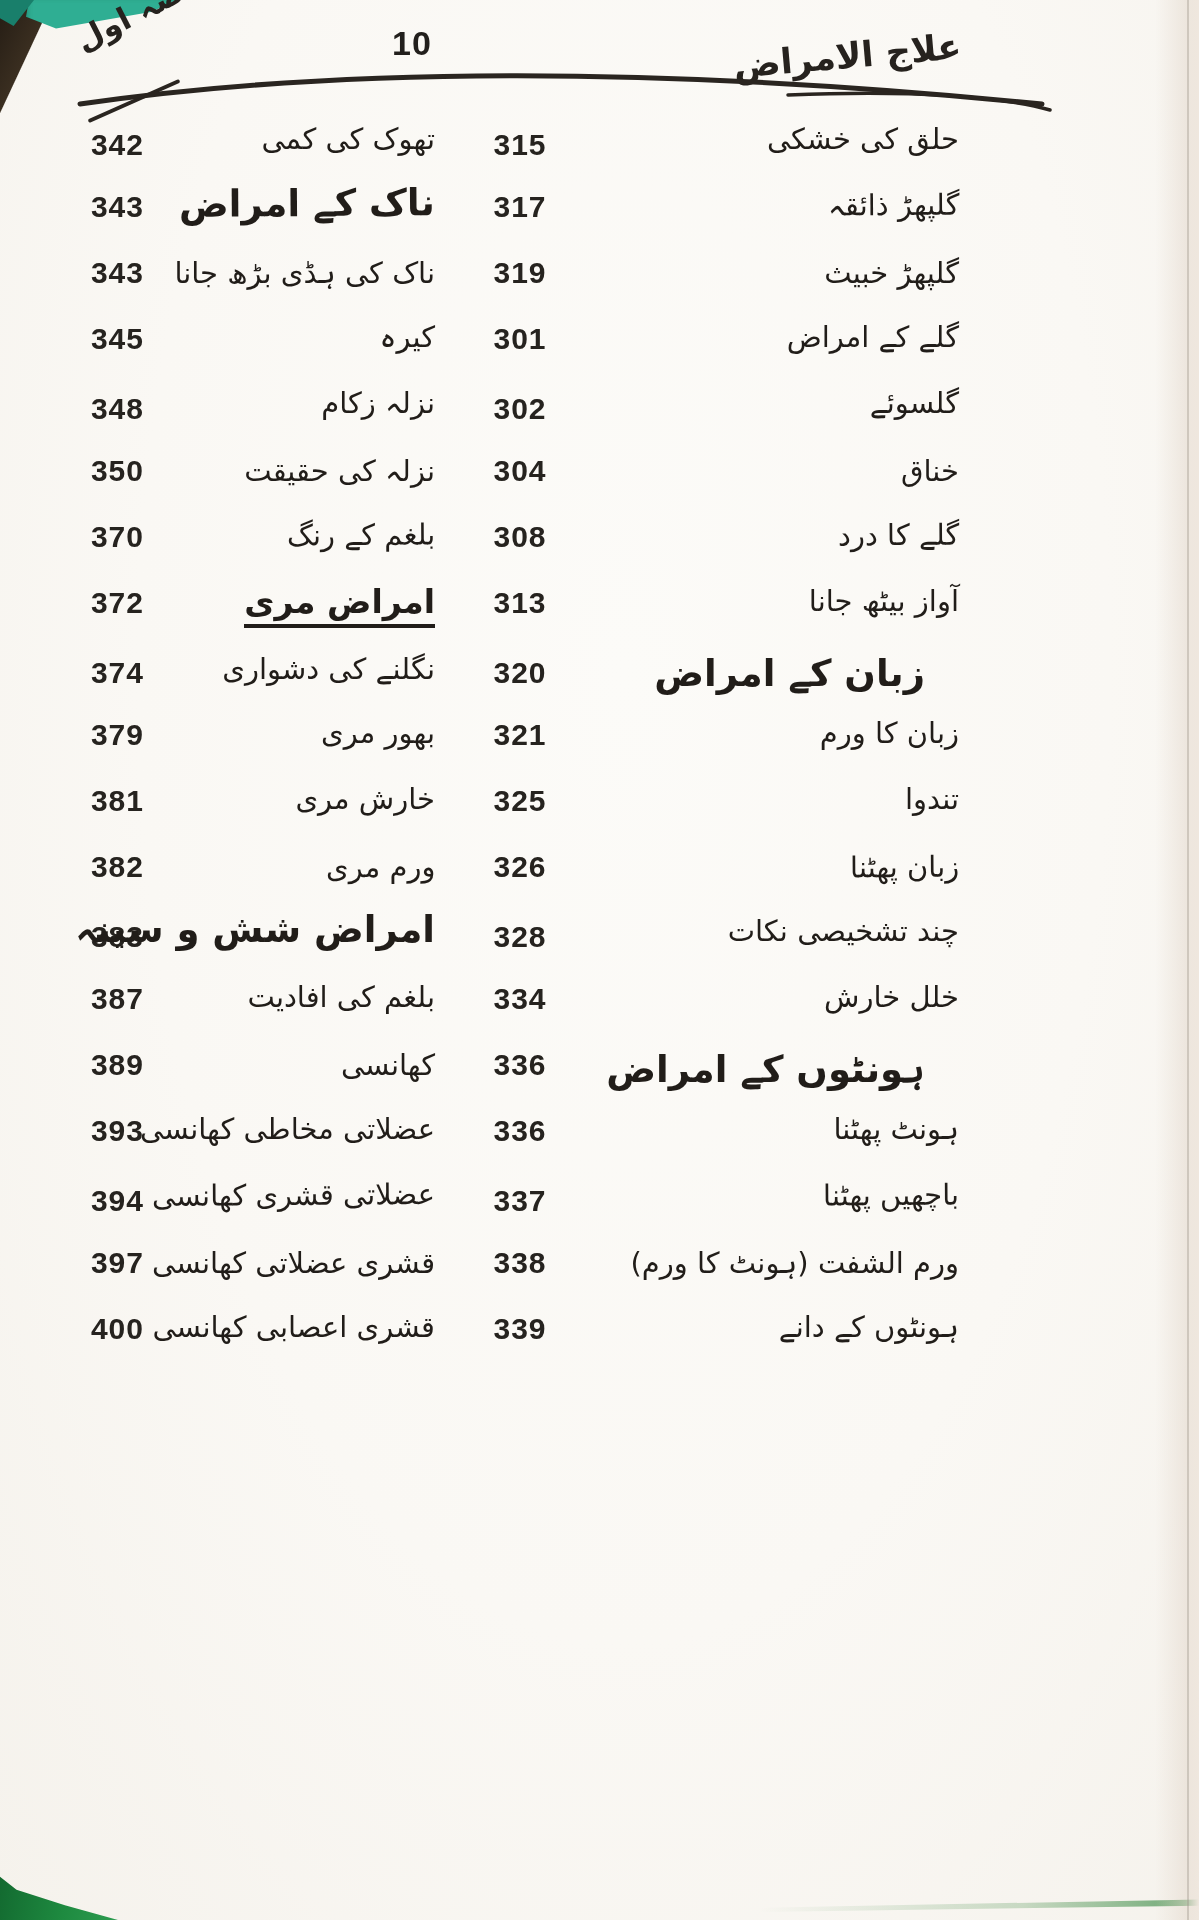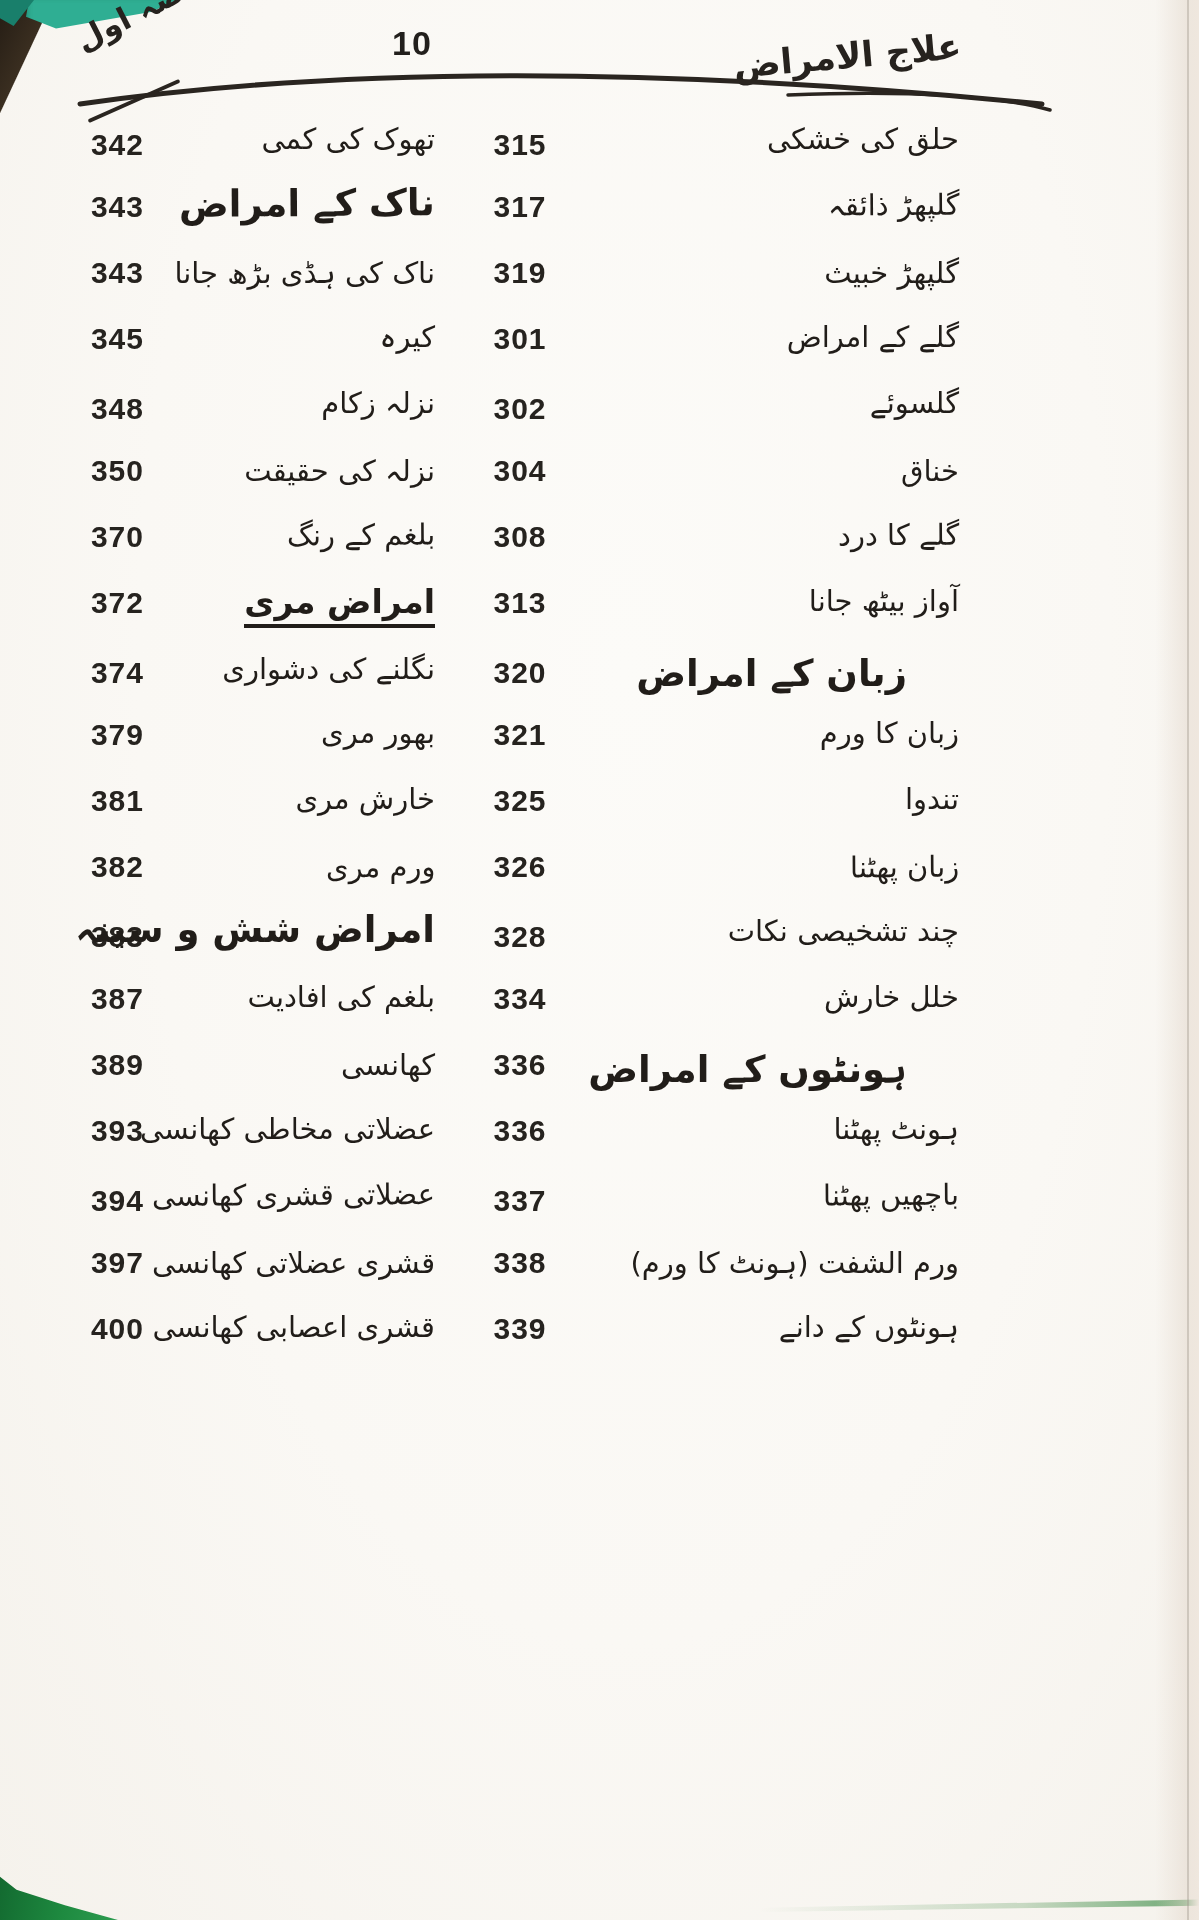--- a/index.html
+++ b/index.html
@@ -79,21 +79,21 @@
   .lnum{left:52px;width:92px;text-align:right;}
   .rnum{left:441px;width:86px;text-align:center;margin-left:36px;}
   .title{
     position:absolute;top:10px;
     font-size:29px;direction:rtl;white-space:nowrap;
     color:#211d19;
   }
   .ltitle{right:764px;text-align:right;}  
   .rtitle{right:240px;text-align:center;}  
   .heading{font-weight:700;font-size:37px;top:4px;}
-  .rtitle.heading{right:292px;}
+  .rtitle.heading{right:274px;}
   .underline{border-bottom:4px solid #211d19;padding-bottom:3px;font-size:33px;top:8px;}
   
   .row:nth-child(3n) .title{top:12px;}
   .row:nth-child(4n+1) .num{top:16px;}
   .row:nth-child(5n+2) .title{transform:rotate(-.4deg);}
 </style>
 </head>
 <body>
 
 <div class="sheet">

